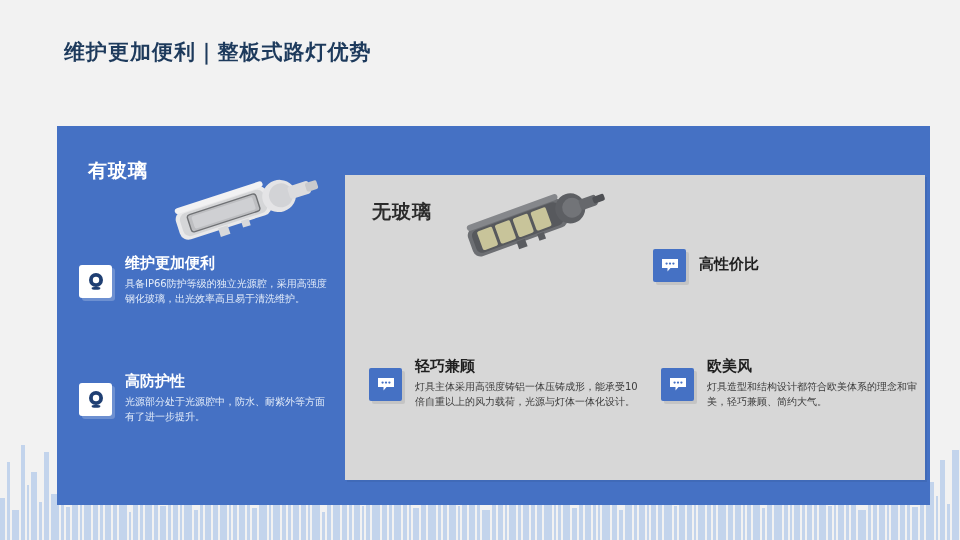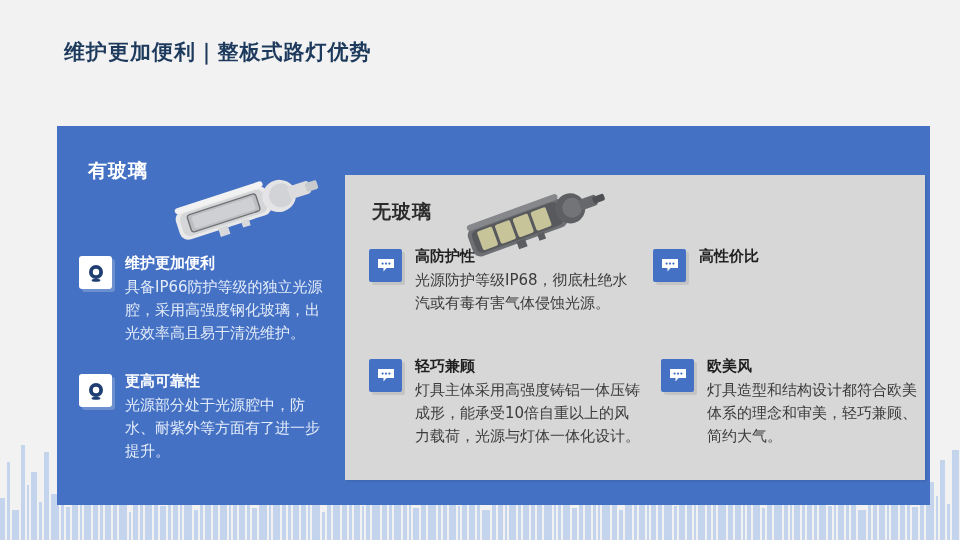--- a/index.html
+++ b/index.html
@@ -98,21 +98,21 @@
     left: 108px;
     top: 8px;
     width: 160px;
     height: 80px;
   }
 
   
   .feature {
     position: absolute;
     display: flex;
-    align-items: flex-start;
+    align-items: center;
   }
 
   .feat-icon {
     flex: 0 0 auto;
     width: 33px;
     height: 33px;
     position: relative;
     margin-right: 13px;
     margin-top: 2px;
   }
@@ -138,21 +138,21 @@
 
   .feat-text { flex: 1 1 auto; }
 
   .feat-title {
     font-size: 15px;
     font-weight: bold;
     line-height: 1.25;
     white-space: nowrap;
   }
   .feat-body {
-    font-size: 15px;
+    font-size: 10px;
     line-height: 1.55;
     margin-top: 3px;
   }
 
   
   .on-blue .feat-title { color: #ffffff; }
   .on-blue .feat-body  { color: #e3ecf9; }
   .on-gray .feat-title { color: #1f1f1f; }
   .on-gray .feat-body  { color: #3b3b3b; }
 
@@ -354,21 +354,21 @@
 
     <div class="feature on-blue" id="feature-left-1">
       <div class="feat-icon icon-white">
         <svg width="20" height="20" viewBox="0 0 20 20">
           <circle cx="10" cy="9" r="7" fill="#1f3f73"></circle>
           <circle cx="10" cy="9" r="3.2" fill="#ffffff"></circle>
           <ellipse cx="10" cy="17.2" rx="4.4" ry="1.5" fill="#1f3f73"></ellipse>
         </svg>
       </div>
       <div class="feat-text">
-        <div class="feat-title">更高可靠性</div>
+        <div class="feat-title">高防护性</div>
         <div class="feat-body">光源部分处于光源腔中，防水、耐紫外等方面有了进一步提升。</div>
       </div>
     </div>
   </div>
 
   <div id="gray-panel">
     <div class="section-label" id="right-section-label">无玻璃</div>
 
     <svg id="right-lamp" viewBox="0 0 160 80">
       <g transform="rotate(-20 80 40)">
@@ -381,34 +381,20 @@
         <rect x="16" y="20" width="96" height="6" rx="3" fill="#85878b"></rect>
         <ellipse cx="120" cy="39" rx="15" ry="15" fill="#5d5f63"></ellipse>
         <ellipse cx="122" cy="39" rx="10" ry="10" fill="#727478"></ellipse>
         <rect x="130" y="34" width="18" height="11" rx="3" fill="#66686c"></rect>
         <rect x="144" y="36" width="12" height="7" rx="2" fill="#4e5054"></rect>
         <rect x="58" y="52" width="9" height="8" fill="#5a5c60"></rect>
         <rect x="80" y="52" width="7" height="7" fill="#5a5c60"></rect>
       </g>
     </svg>
 
-    <div class="feature on-gray" id="feature-right-0">
-      <div class="feat-icon icon-blue">
-        <svg width="20" height="17" viewBox="0 0 20 17">
-          <path d="M2 2 h16 v9 h-7.5 l-3 3.4 V11 H2 Z" fill="#ffffff"></path>
-          <circle cx="6.6" cy="6.6" r="1.15" fill="#4571c4"></circle>
-          <circle cx="10" cy="6.6" r="1.15" fill="#4571c4"></circle>
-          <circle cx="13.4" cy="6.6" r="1.15" fill="#4571c4"></circle>
-        </svg>
-      </div>
-      <div class="feat-text">
-        <div class="feat-title">高防护性</div>
-        <div class="feat-body">光源防护等级IP68，彻底杜绝水汽或有毒有害气体侵蚀光源。</div>
-      </div>
-    </div>
 
     <div class="feature on-gray" id="feature-right-1">
       <div class="feat-icon icon-blue">
         <svg width="20" height="17" viewBox="0 0 20 17">
           <path d="M2 2 h16 v9 h-7.5 l-3 3.4 V11 H2 Z" fill="#ffffff"></path>
           <circle cx="6.6" cy="6.6" r="1.15" fill="#4571c4"></circle>
           <circle cx="10" cy="6.6" r="1.15" fill="#4571c4"></circle>
           <circle cx="13.4" cy="6.6" r="1.15" fill="#4571c4"></circle>
         </svg>
       </div>

